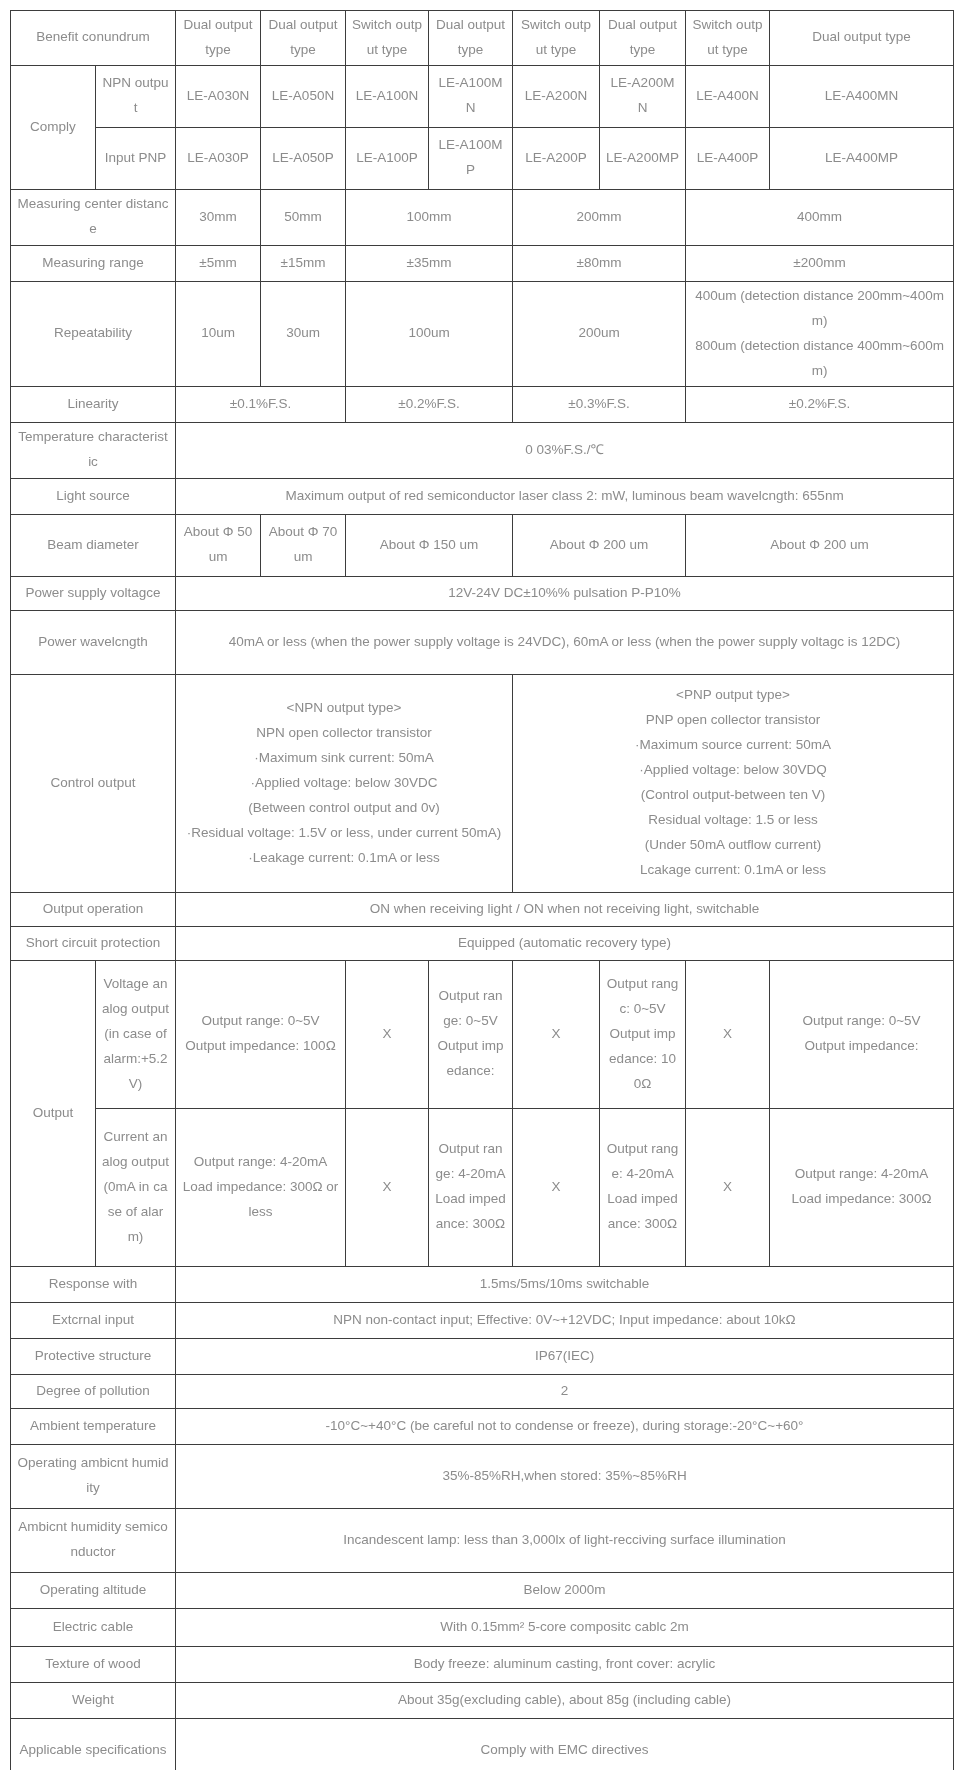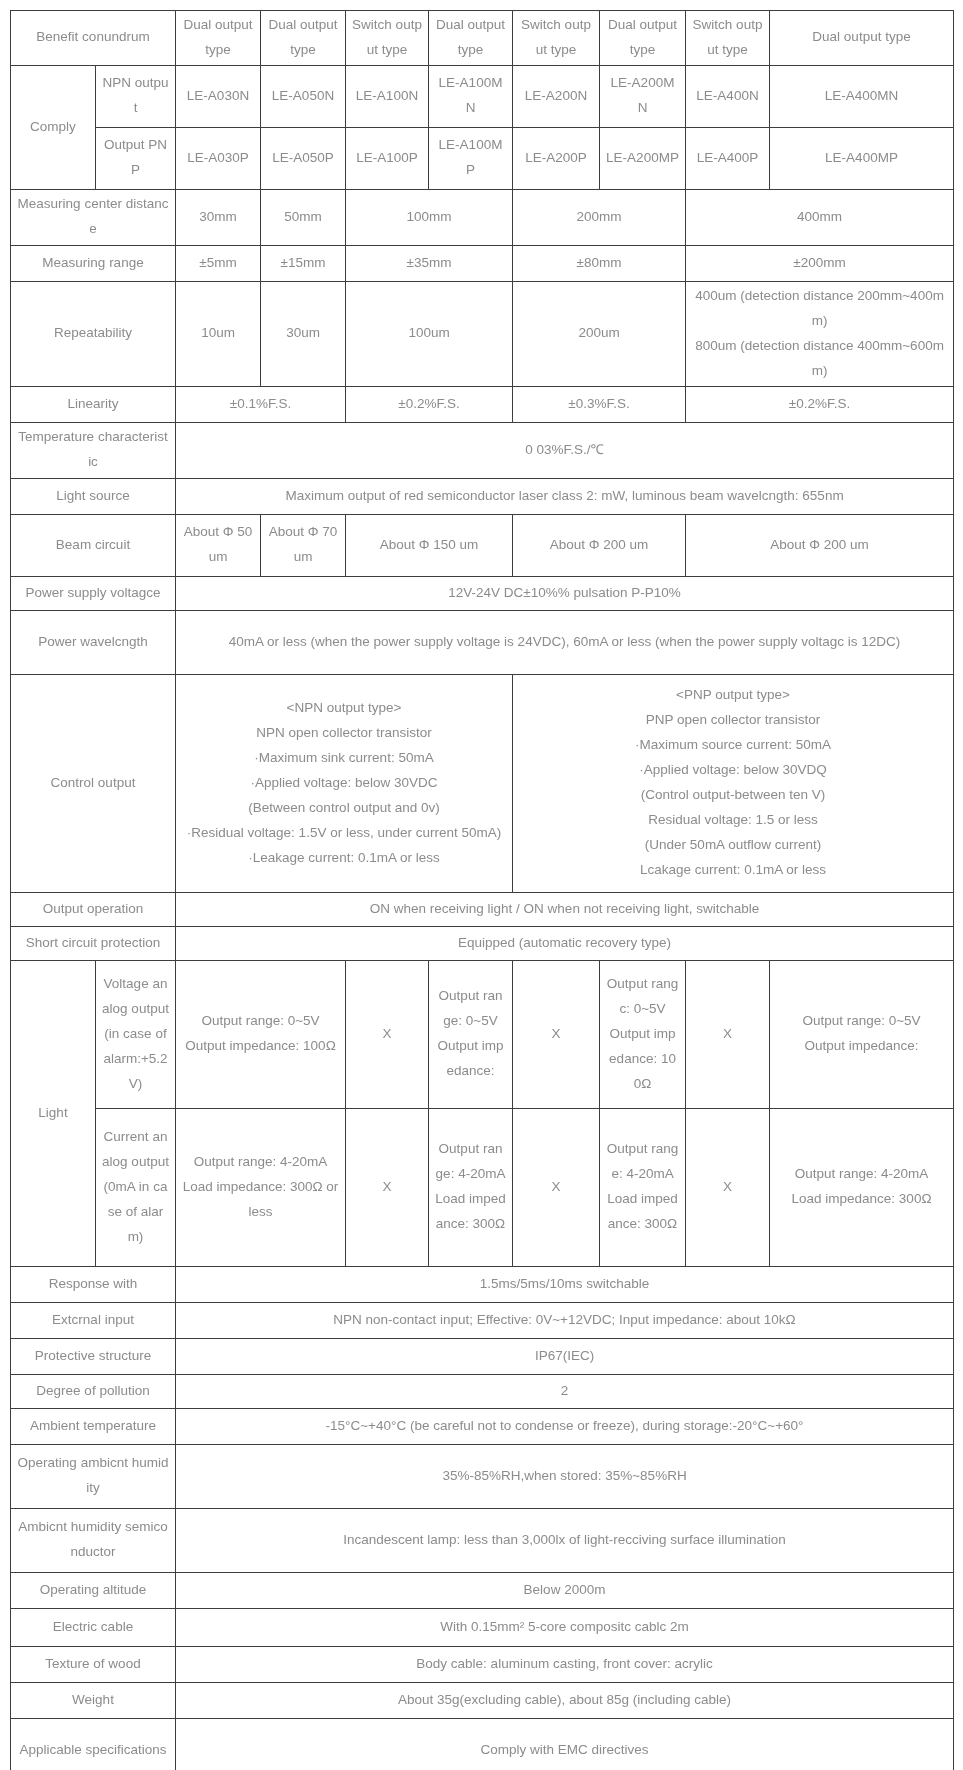--- a/index.html
+++ b/index.html
@@ -84,21 +84,21 @@
           <td>LE-A030N</td>
           <td>LE-A050N</td>
           <td>LE-A100N</td>
           <td>LE-A100MN</td>
           <td>LE-A200N</td>
           <td>LE-A200MN</td>
           <td>LE-A400N</td>
           <td>LE-A400MN</td>
         </tr>
         <tr>
-          <td>Output PNP</td>
+          <td>Input PNP</td>
           <td>LE-A030P</td>
           <td>LE-A050P</td>
           <td>LE-A100P</td>
           <td>LE-A100MP</td>
           <td>LE-A200P</td>
           <td>LE-A200MP</td>
           <td>LE-A400P</td>
           <td>LE-A400MP</td>
         </tr>
         <tr>
@@ -135,21 +135,21 @@
         </tr>
         <tr>
           <td colspan="2">Temperature characteristic</td>
           <td colspan="8">0 03%F.S./℃</td>
         </tr>
         <tr>
           <td colspan="2">Light source</td>
           <td colspan="8">Maximum output of red semiconductor laser class 2: mW, luminous beam wavelcngth: 655nm</td>
         </tr>
         <tr>
-          <td colspan="2">Beam circuit</td>
+          <td colspan="2">Beam diameter</td>
           <td>About Φ 50um</td>
           <td>About Φ 70 um</td>
           <td colspan="2">About Φ 150 um</td>
           <td colspan="2">About Φ 200 um</td>
           <td colspan="2">About Φ 200 um</td>
         </tr>
         <tr>
           <td colspan="2">Power supply voltagce</td>
           <td colspan="8">12V-24V DC±10%% pulsation P-P10%</td>
         </tr>
@@ -177,21 +177,21 @@
         </tr>
         <tr>
           <td colspan="2">Output operation</td>
           <td colspan="8">ON when receiving light / ON when not receiving light, switchable</td>
         </tr>
         <tr>
           <td colspan="2">Short circuit protection</td>
           <td colspan="8">Equipped (automatic recovery type)</td>
         </tr>
         <tr>
-          <td rowspan="2">Light</td>
+          <td rowspan="2">Output</td>
           <td>Voltage analog output (in case of alarm:+5.2V)</td>
           <td colspan="2">Output range: 0~5V
 Output impedance: 100Ω</td>
           <td>X</td>
           <td>Output range: 0~5V
 Output impedance:</td>
           <td>X</td>
           <td>Output rangc: 0~5V
 Output impedance: 100Ω</td>
           <td>X</td>
@@ -223,41 +223,41 @@
         <tr>
           <td colspan="2">Protective structure</td>
           <td colspan="8">IP67(IEC)</td>
         </tr>
         <tr>
           <td colspan="2">Degree of pollution</td>
           <td colspan="8">2</td>
         </tr>
         <tr>
           <td colspan="2">Ambient temperature</td>
-          <td colspan="8">-15°C~+40°C (be careful not to condense or freeze), during storage:-20°C~+60°</td>
+          <td colspan="8">-10°C~+40°C (be careful not to condense or freeze), during storage:-20°C~+60°</td>
         </tr>
         <tr>
           <td colspan="2">Operating ambicnt humidity</td>
           <td colspan="8">35%-85%RH,when stored: 35%~85%RH</td>
         </tr>
         <tr>
           <td colspan="2">Ambicnt humidity semiconductor</td>
           <td colspan="8">Incandescent lamp: less than 3,000lx of light-recciving surface illumination</td>
         </tr>
         <tr>
           <td colspan="2">Operating altitude</td>
           <td colspan="8">Below 2000m</td>
         </tr>
         <tr>
           <td colspan="2">Electric cable</td>
           <td colspan="8">With 0.15mm² 5-core compositc cablc 2m</td>
         </tr>
         <tr>
           <td colspan="2">Texture of wood</td>
-          <td colspan="8">Body cable: aluminum casting, front cover: acrylic</td>
+          <td colspan="8">Body freeze: aluminum casting, front cover: acrylic</td>
         </tr>
         <tr>
           <td colspan="2">Weight</td>
           <td colspan="8">About 35g(excluding cable), about 85g (including cable)</td>
         </tr>
         <tr>
           <td colspan="2">Applicable specifications</td>
           <td colspan="8">Comply with EMC directives</td>
         </tr>
       </tbody>

